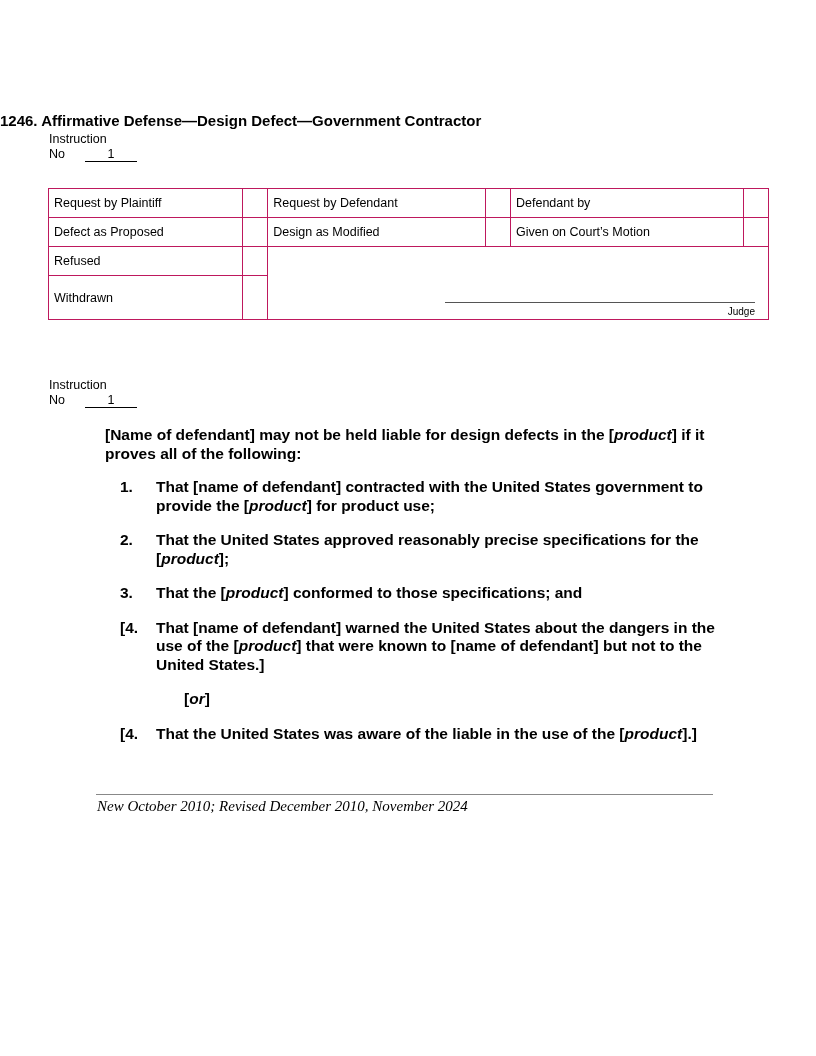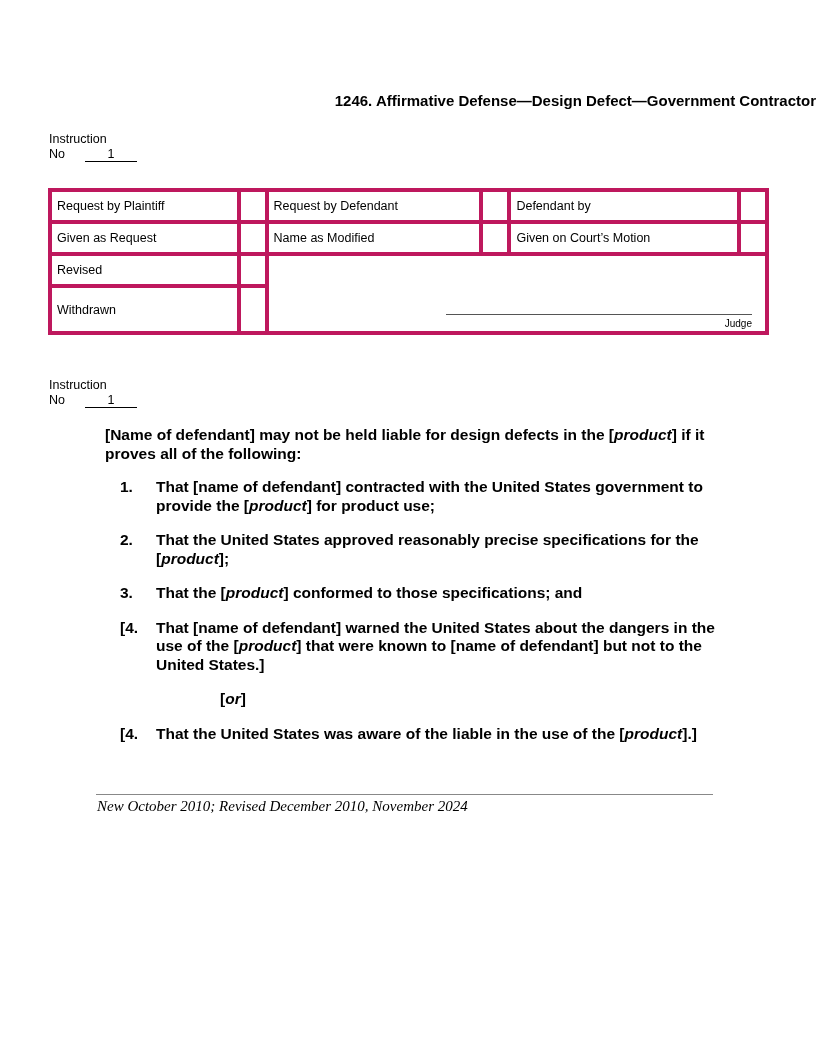--- a/index.html
+++ b/index.html
@@ -1,33 +1,33 @@
 <!DOCTYPE html>
 <html><head>
   <meta charset="utf-8">
   <style>
     html, body { margin: 0; padding: 0; background: #ffffff; }
     body { width: 816px; height: 1056px; position: relative; overflow: hidden; color: #000; font-family: "Liberation Sans", sans-serif; }
-    .title { position: absolute; top: 92px; left: 0; width: 816px; text-align: right; font-weight: bold; font-size: 15px; letter-spacing: 0; }
+    .title { position: absolute; top: 112px; left: 0; width: 816px; text-align: left; font-weight: bold; font-size: 15px; letter-spacing: 0; }
     .instr { position: absolute; left: 49px; font-size: 12.5px; line-height: 14.5px; }
     .instr .no-line { display: inline-block; width: 52px; border-bottom: 1px solid #000; text-align: center; margin-left: 20px; line-height: 13px; }
     .form-table { position: absolute; top: 188px; left: 48px; width: 721px; border-collapse: collapse; font-size: 12.5px; }
-    .form-table td { border: 4px solid #be185d; padding: 0 5px; height: 28px; vertical-align: middle; }
+    .form-table td { border: 1px solid #be185d; padding: 0 5px; height: 28px; vertical-align: middle; }
     .form-table td.box { width: 24px; padding: 0; }
     .form-table tr.r4 td { height: 43px; }
     .judge-cell { position: relative; }
     .judge-line { position: absolute; left: 177px; right: 13px; bottom: 16px; border-top: 1px solid #555; }
     .judge-label { position: absolute; right: 13px; bottom: 2px; font-size: 10px; margin-top: 48px; }
     .body { position: absolute; left: 97px; top: 426px; width: 630px; font-weight: bold; font-size: 15.5px; line-height: 18.5px; }
     .body i { font-weight: bold; }
     .intro { margin: 0 0 15px 8px; }
     .item { display: flex; margin: 0 0 16px 0; }
     .item .num { width: 36px; margin-left: 23px; flex: none; }
     .item .txt { flex: 1; }
-    .or-line { margin: 0 0 16px 75px; padding-left: 48px; }
+    .or-line { margin: 0 0 16px 39px; padding-left: 48px; }
     .footer-rule { position: absolute; left: 96px; top: 794px; width: 617px; border-top: 1px solid #888; }
     .footer { position: absolute; left: 97px; top: 798px; font-family: "Liberation Serif", serif; font-style: italic; font-size: 15px; }
   </style>
 </head>
 <body>
 
 <div class="title">1246. Affirmative Defense—Design Defect—Government Contractor</div>
 
 <div class="instr" style="top:132px;">
   <div>Instruction</div>
@@ -38,29 +38,29 @@
   <tbody>
       <tr>
     <td>Request by Plaintiff</td>
     <td class="box"></td>
     <td>Request by Defendant</td>
     <td class="box"></td>
     <td>Defendant by</td>
     <td class="box"></td>
   </tr>
   <tr>
-    <td>Given as Request</td>
+    <td>Defect as Proposed</td>
     <td class="box"></td>
-    <td>Name as Modified</td>
+    <td>Design as Modified</td>
     <td class="box"></td>
     <td>Given on Court’s Motion</td>
     <td class="box"></td>
   </tr>
   <tr>
-    <td>Revised</td>
+    <td>Refused</td>
     <td class="box"></td>
     <td colspan="4" rowspan="2" class="judge-cell">
       <div class="judge-line"></div>
       <div class="judge-label">Judge</div>
     </td>
   </tr>
   <tr class="r4">
     <td>Withdrawn</td>
     <td class="box"></td>
   </tr>

